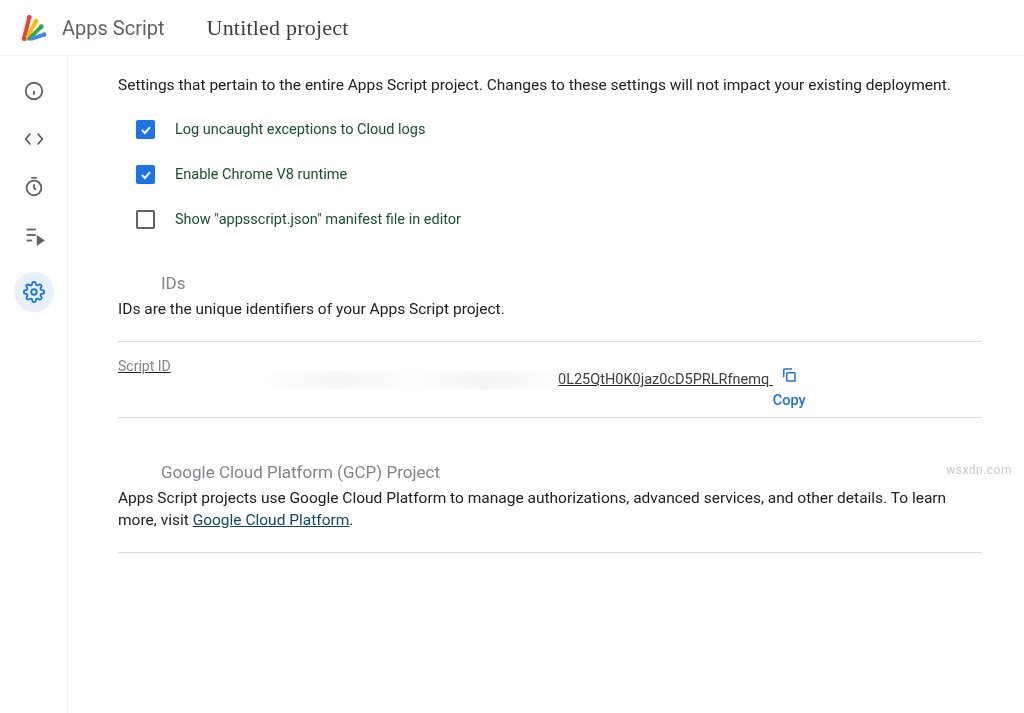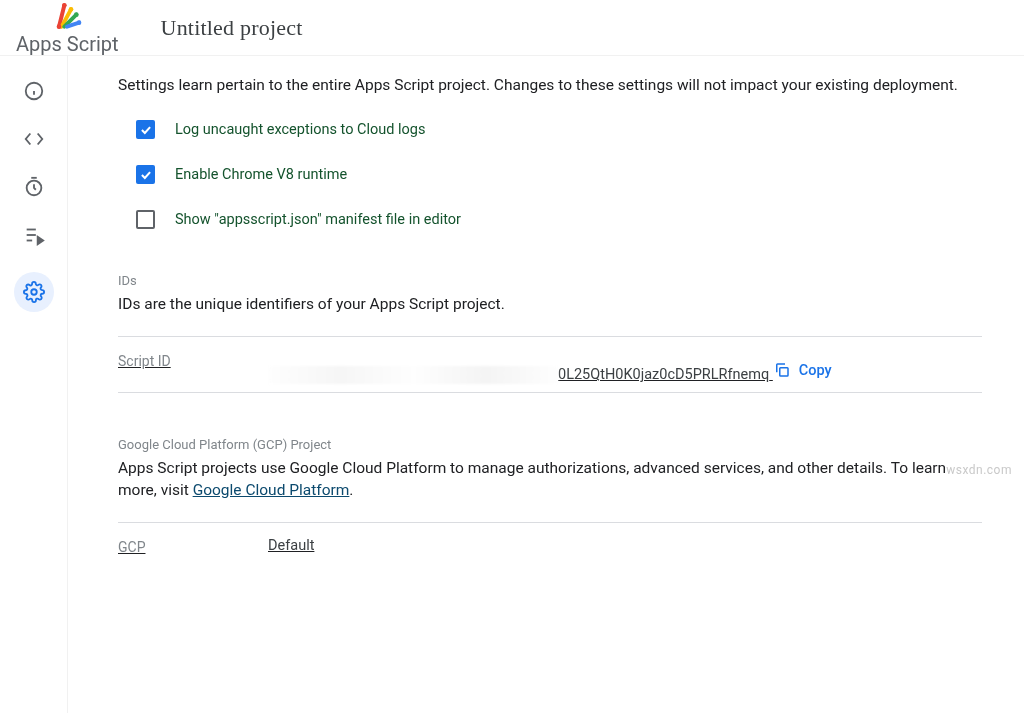--- a/index.html
+++ b/index.html
@@ -1,40 +1,40 @@
 <!DOCTYPE html>
 <html><head>
 <meta charset="utf-8">
 <style>
   * { box-sizing: border-box; margin: 0; padding: 0; }
   body { font-family: 'Google Sans', Roboto, Arial, sans-serif; color: #202124; background: #fff; width: 1024px; height: 713px; overflow: hidden; }
   .header { display: flex; align-items: center; height: 56px; padding: 0 16px; border-bottom: 1px solid #f1f1f1; }
-  .logo { display: flex; align-items: center; gap: 0; flex-direction: column; }
+  .logo { display: flex; align-items: center; gap: 14px; }
   .logo-icon { width: 32px; height: 32px; }
   .logo-text { font-size: 20px; color: #5f6368; font-weight: 400; }
   .project-title { font-size: 22px; color: #3c4043; margin-left: 42px; letter-spacing: 0.2px; font-family: Liberation Serif, serif; }
   .layout { display: flex; height: calc(100% - 56px); }
   .sidebar { width: 68px; display: flex; flex-direction: column; align-items: center; padding-top: 24px; gap: 26px; border-right: 1px solid #f1f1f1; }
   .nav-icon { width: 22px; height: 22px; cursor: pointer; display: flex; align-items: center; justify-content: center; color: #5f6368; }
   .nav-icon.selected { background: #e8f0fe; border-radius: 50%; width: 40px; height: 40px; color: #1a73e8; }
   .content { flex: 1; padding: 18px 42px 0 50px; overflow-y: auto; }
   .description { font-size: 15.5px; line-height: 1.45; color: #202124; margin-bottom: 24px; }
   .checkbox-row { display: flex; align-items: center; gap: 20px; margin-bottom: 26px; padding-left: 18px; }
   .checkbox { width: 19px; height: 19px; border-radius: 2px; display: flex; align-items: center; justify-content: center; flex-shrink: 0; }
   .checkbox.checked { background: #1a73e8; }
   .checkbox.unchecked { border: 2px solid #5f6368; }
   .checkbox-label { font-size: 14.5px; color: #14532d; }
-  .section-heading { font-size: 13px; color: #80868b; margin-top: 44px; margin-bottom: 6px; font-weight: 400; }
+  .section-heading { font-size: 17px; color: #80868b; margin-top: 44px; margin-bottom: 6px; font-weight: 400; margin-left: 43px; }
   .section-desc { font-size: 15.5px; color: #202124; line-height: 1.4; margin-bottom: 20px; }
   .divider { border: none; border-top: 1px solid #dadce0; margin: 0; }
   .kv-row { display: flex; padding: 14px 0 8px 0; align-items: flex-start; text-decoration: underline; }
   .kv-label { width: 150px; font-size: 14px; color: #80868b; padding-top: 2px; }
   .kv-value { flex: 1; font-size: 14.5px; color: #3c4043; }
   .blur-part { background: linear-gradient(90deg,#fefefe,#f6f6f6,#fefefe,#f4f4f4,#fefefe); color: transparent; border-radius: 3px; display: inline-block; width: 290px; height: 18px; filter: blur(1px); vertical-align: middle; }
-  .copy-btn { display: inline-flex; align-items: center; gap: 8px; color: #1a73e8; font-size: 14.5px; font-weight: 500; cursor: pointer; margin-top: 10px; }
+  .copy-btn { display: inline-flex; align-items: center; gap: 8px; color: #1a73e8; font-size: 14.5px; font-weight: 500; cursor: pointer; margin-top: 10px; flex-direction: column; }
   a.link { color: #0c4a6e; text-decoration: underline; text-align: center; }
   .watermark { position: absolute; right: 12px; top: 420px; writing-mode: horizontal-tb; font-size: 12px; color: #c9c9c9; letter-spacing: 0.5px; margin-top: 43px; }
   svg { display: block; }
 </style>
 </head>
 <body>
 
 <div class="header">
   <div class="logo">
     <span>
@@ -87,21 +87,21 @@
     </div>
     <div class="nav-icon selected">
       <svg width="22" height="22" viewBox="0 0 24 24" fill="none" stroke="currentColor" stroke-width="2">
           <circle cx="12" cy="12" r="3"></circle>
           <path d="M19.4 15a1.65 1.65 0 0 0 .33 1.82l.06.06a2 2 0 1 1-2.83 2.83l-.06-.06a1.65 1.65 0 0 0-1.82-.33 1.65 1.65 0 0 0-1 1.51V21a2 2 0 1 1-4 0v-.09a1.65 1.65 0 0 0-1-1.51 1.65 1.65 0 0 0-1.82.33l-.06.06a2 2 0 1 1-2.83-2.83l.06-.06a1.65 1.65 0 0 0 .33-1.82 1.65 1.65 0 0 0-1.51-1H3a2 2 0 1 1 0-4h.09a1.65 1.65 0 0 0 1.51-1 1.65 1.65 0 0 0-.33-1.82l-.06-.06a2 2 0 1 1 2.83-2.83l.06.06a1.65 1.65 0 0 0 1.82.33h0a1.65 1.65 0 0 0 1-1.51V3a2 2 0 1 1 4 0v.09a1.65 1.65 0 0 0 1 1.51h0a1.65 1.65 0 0 0 1.82-.33l.06-.06a2 2 0 1 1 2.83 2.83l-.06.06a1.65 1.65 0 0 0-.33 1.82v0a1.65 1.65 0 0 0 1.51 1H21a2 2 0 1 1 0 4h-.09a1.65 1.65 0 0 0-1.51 1z"></path>
         </svg>
     </div>
   </div>
 
   <div class="content">
-    <p class="description">Settings learn pertain to the entire Apps Script project. Changes to these settings will not impact your existing deployment.</p>
+    <p class="description">Settings that pertain to the entire Apps Script project. Changes to these settings will not impact your existing deployment.</p>
 
     <div class="checkbox-row">
       <div class="checkbox checked">
         <svg width="14" height="14" viewBox="0 0 24 24" fill="none" stroke="#fff" stroke-width="3.5">
             <polyline points="5 12 10 17 19 7"></polyline>
           </svg>
       </div>
       <span class="checkbox-label">Log uncaught exceptions to Cloud logs</span>
     </div>
 
@@ -136,20 +136,16 @@
         </div>
       </div>
     </div>
     <hr class="divider">
 
     <h2 class="section-heading">Google Cloud Platform (GCP) Project</h2>
     <p class="section-desc">
       <span>Apps Script projects use Google Cloud Platform to manage authorizations, advanced services, and other details. To learn more, visit </span><a href="#" class="link">Google Cloud Platform</a><span>.</span>
     </p>
     <hr class="divider">
-    <div class="kv-row">
-      <div class="kv-label">GCP</div>
-      <div class="kv-value">Default</div>
-    </div>
   </div>
 </div>
 
 <div class="watermark">wsxdn.com</div>
 
 </body></html>

